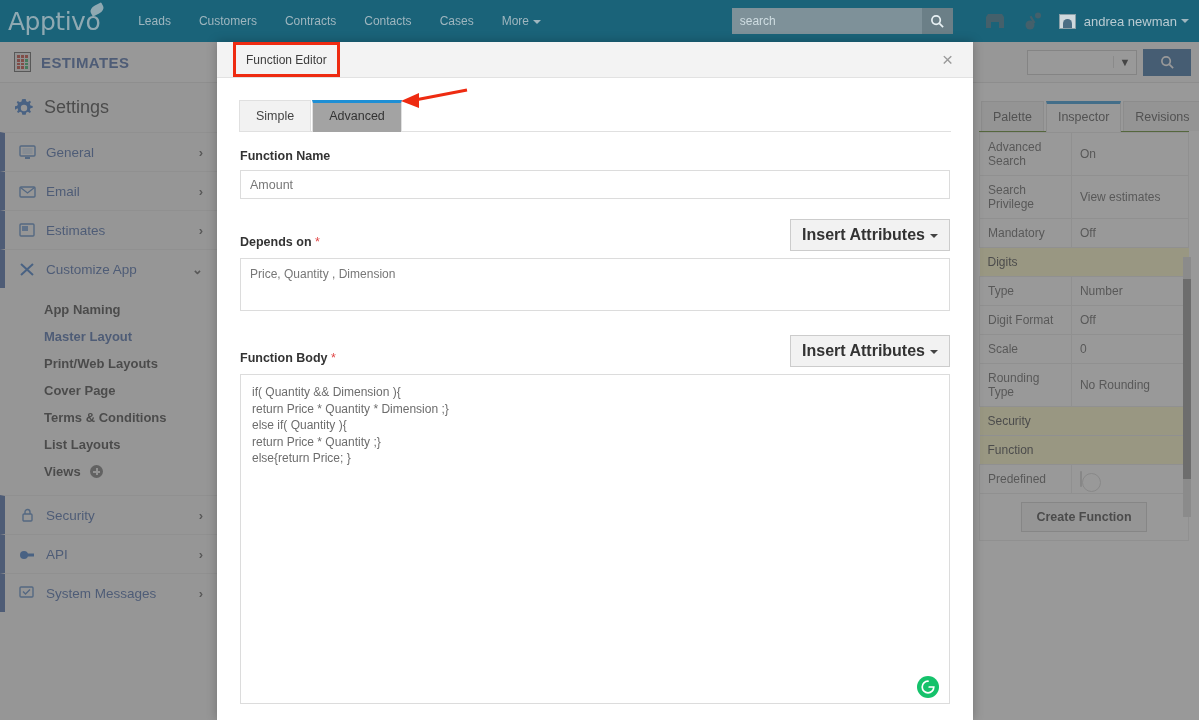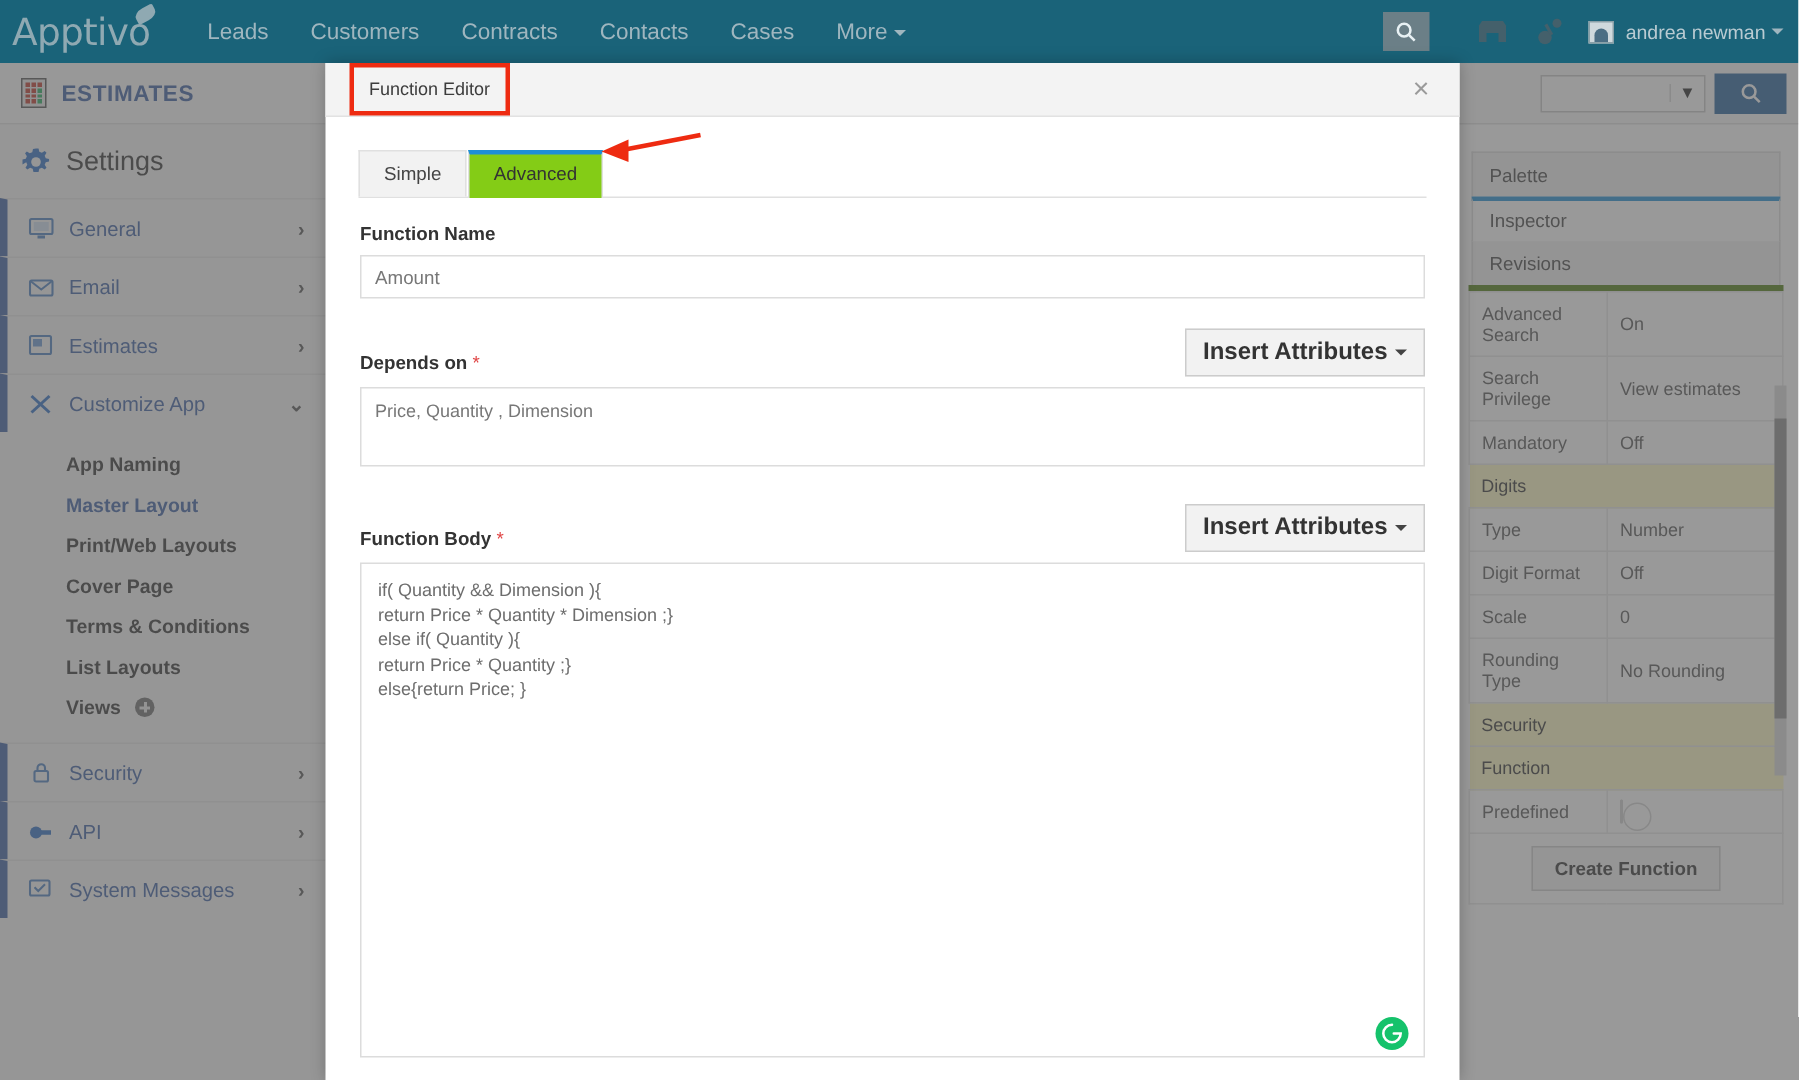--- a/index.html
+++ b/index.html
@@ -43,21 +43,21 @@
     transform: rotate(-28deg);
   }
   .navlinks {
     display: flex;
     align-items: center;
     margin-left: 24px;
     gap: 0px;
   }
   .navlink {
     color: #9fb6bf;
-    font-size: 15px;
+    font-size: 12px;
     padding: 13px 14px;
     text-decoration: none;
     white-space: nowrap;
   }
   .caret-dn {
     display: inline-block;
     width: 0; height: 0;
     border-left: 4px solid transparent;
     border-right: 4px solid transparent;
     border-top: 4px solid #9fb6bf;
@@ -246,23 +246,22 @@
     width: 48px; height: 27px;
     background: #26619c;
     display: flex; align-items: center; justify-content: center;
     cursor: pointer;
   }
   .rp-body {
     padding: 18px 10px 0 10px;
   }
   .rp-tabs {
     display: flex;
-    border-bottom: 4px solid #4d7c0f;
+    border-bottom: 1px solid #4d7c0f;
     padding-left: 2px;
-    flex-direction: column;
   }
   .rp-tab {
     padding: 8px 11px 7px 11px;
     font-size: 12.5px;
     color: #444;
     background: #f2f2f2;
     border: 1px solid #ddd;
     border-bottom: none;
     margin-right: 2px;
     cursor: pointer;
@@ -391,21 +390,21 @@
     font-size: 12.5px;
     color: #444;
     padding: 8px 16px 8px 16px;
     background: #f2f2f2;
     border: 1px solid #e0e0e0;
     border-bottom: none;
     cursor: pointer;
     margin-right: 1px;
   }
   .tab.active {
-    background: #84cc16;
+    background: #a3a3a3;
     border-top: 3px solid #1e8fd5;
     padding-top: 6px;
     margin-bottom: -1px;
     color: #333;
   }
   .arrow-annot {
     position: absolute;
     pointer-events: none;
   }
   .lbl {
@@ -521,20 +520,21 @@
     <a class="navlink" href="#">Leads</a>
     <a class="navlink" href="#">Customers</a>
     <a class="navlink" href="#">Contracts</a>
     <a class="navlink" href="#">Contacts</a>
     <a class="navlink" href="#">Cases</a>
     <a class="navlink" href="#"><span>More</span><span class="caret-dn"></span></a>
   </div>
 
   <div class="nav-right">
     <div class="searchwrap">
+      <input type="text" placeholder="search" style="">
       <button class="search-btn">
         <svg width="15" height="15" viewBox="0 0 16 16">
           <circle cx="6.5" cy="6.5" r="4.5" fill="none" stroke="#e8f1f4" stroke-width="1.8"></circle>
           <line x1="10" y1="10" x2="14" y2="14" stroke="#e8f1f4" stroke-width="1.8"></line>
         </svg>
       </button>
     </div>
     <button class="icon-btn">
       <svg width="20" height="17" viewBox="0 0 20 17">
         <path d="M1 4 L3 1 L17 1 L19 4 L19 5 L1 5 Z" fill="#44606b"></path>

